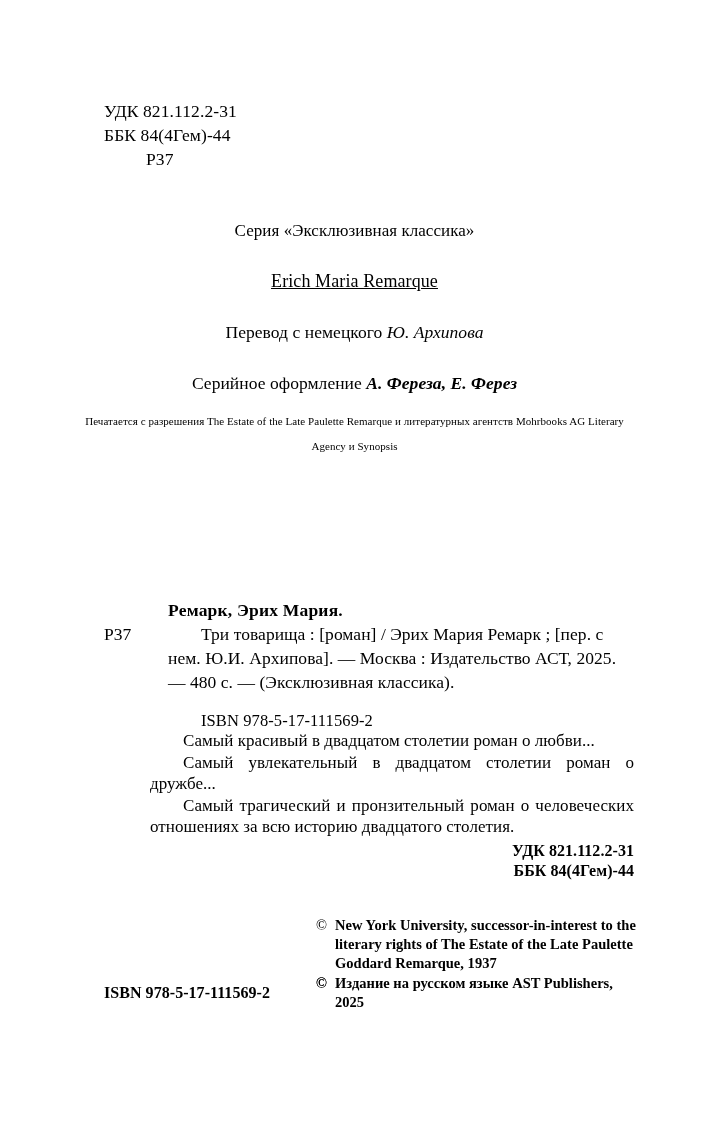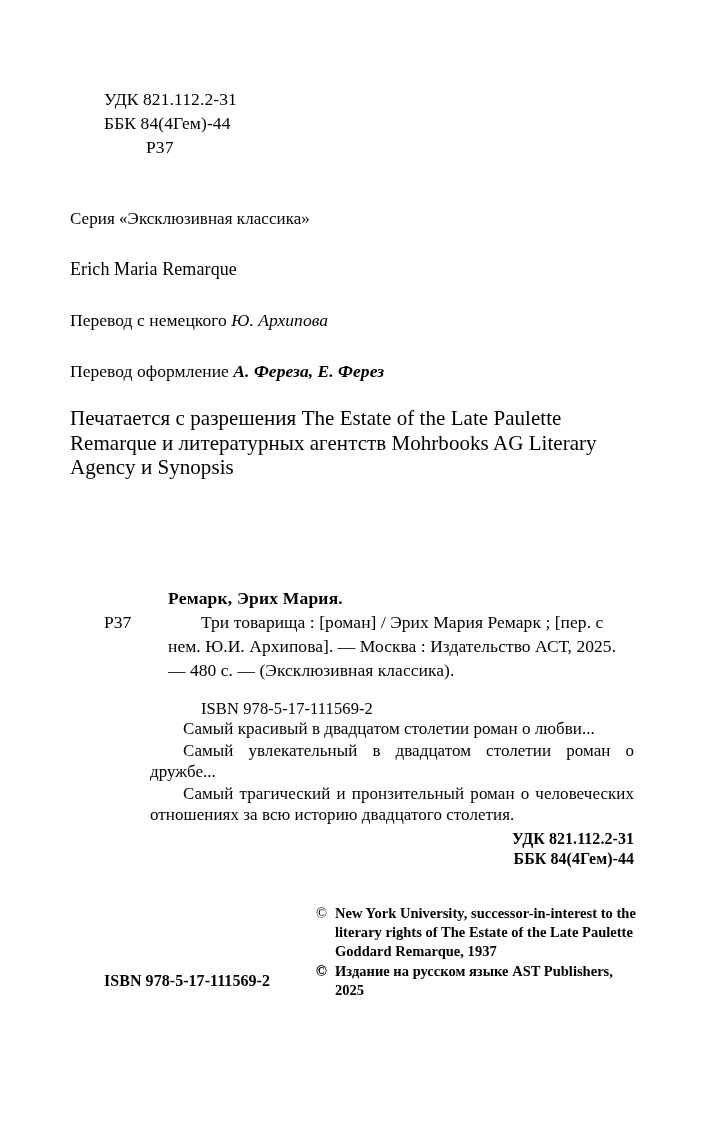--- a/index.html
+++ b/index.html
@@ -11,21 +11,21 @@
     width: 709px;
     height: 1123px;
     position: relative;
     font-family: "Liberation Serif", "DejaVu Serif", serif;
     color: #000000;
     overflow: hidden;
   }
 
   .page {
     position: absolute;
-    left: 0; top: 0;
+    left: 0; top: 12px;
     width: 709px;
     height: 842px;
   }
 
   
   .class-block {
     position: absolute;
     left: 104px;
     top: 87px;
     font-size: 17.5px;
@@ -38,32 +38,33 @@
     padding-left: 42px;
     white-space: nowrap;
   }
 
   
   .center-block {
     position: absolute;
     left: 70px;
     top: 208px;
     width: 569px;
-    text-align: left;
+    text-align: center;
   }
   .series-line {
     font-size: 17px;
     line-height: 22px;
     letter-spacing: 0.05px;
   }
   .author-latin {
     font-size: 18px;
     line-height: 22px;
     margin-top: 28px;
     letter-spacing: 0.1px;
+    text-decoration: underline;
   }
   .title-latin {
     font-size: 18.5px;
     line-height: 22px;
     margin-top: 6px;
     letter-spacing: 0.7px;
   }
   .translator-line {
     font-size: 17.5px;
     line-height: 22px;
@@ -75,23 +76,23 @@
     font-size: 17.5px;
     line-height: 22px;
     margin-top: 29px;
     letter-spacing: 0.05px;
   }
   .design-line .name {
     font-style: italic;
     font-weight: bold;
   }
   .permission-block {
-    font-size: 21px;
+    font-size: 11px;
     line-height: 24.5px;
-    margin-top: 24px;
+    margin-top: 15px;
     letter-spacing: 0.05px;
   }
 
   
   .cip-index {
     position: absolute;
     left: 104px;
     top: 610px;
     font-size: 17.5px;
     line-height: 24px;
@@ -195,21 +196,21 @@
 
   <div class="center-block">
     <div class="series-line">Серия «Эксклюзивная классика»</div>
     <div class="author-latin">Erich Maria Remarque</div>
 
     <div class="translator-line">
       <span>Перевод с немецкого </span><span class="name">Ю. Архипова</span>
     </div>
 
     <div class="design-line">
-      <span>Перевод оформление </span><span class="name">А. Фереза, Е. Ферез</span>
+      <span>Серийное оформление </span><span class="name">А. Фереза, Е. Ферез</span>
     </div>
 
     <div class="permission-block">Печатается с разрешения The Estate of the Late Paulette Remarque и литературных агентств Mohrbooks AG Literary Agency и Synopsis</div>
   </div>
 
   <div class="cip-index">Р37</div>
 
   <div class="cip-block">
     <div class="cip-author">Ремарк, Эрих Мария.</div>
     <div class="cip-desc">Три товарища : [роман] / Эрих Мария Ремарк ;  [пер. с нем. Ю.И. Архипова]. — Москва : Издательство АСТ, 2025. — 480 с. — (Эксклюзивная классика).</div>

